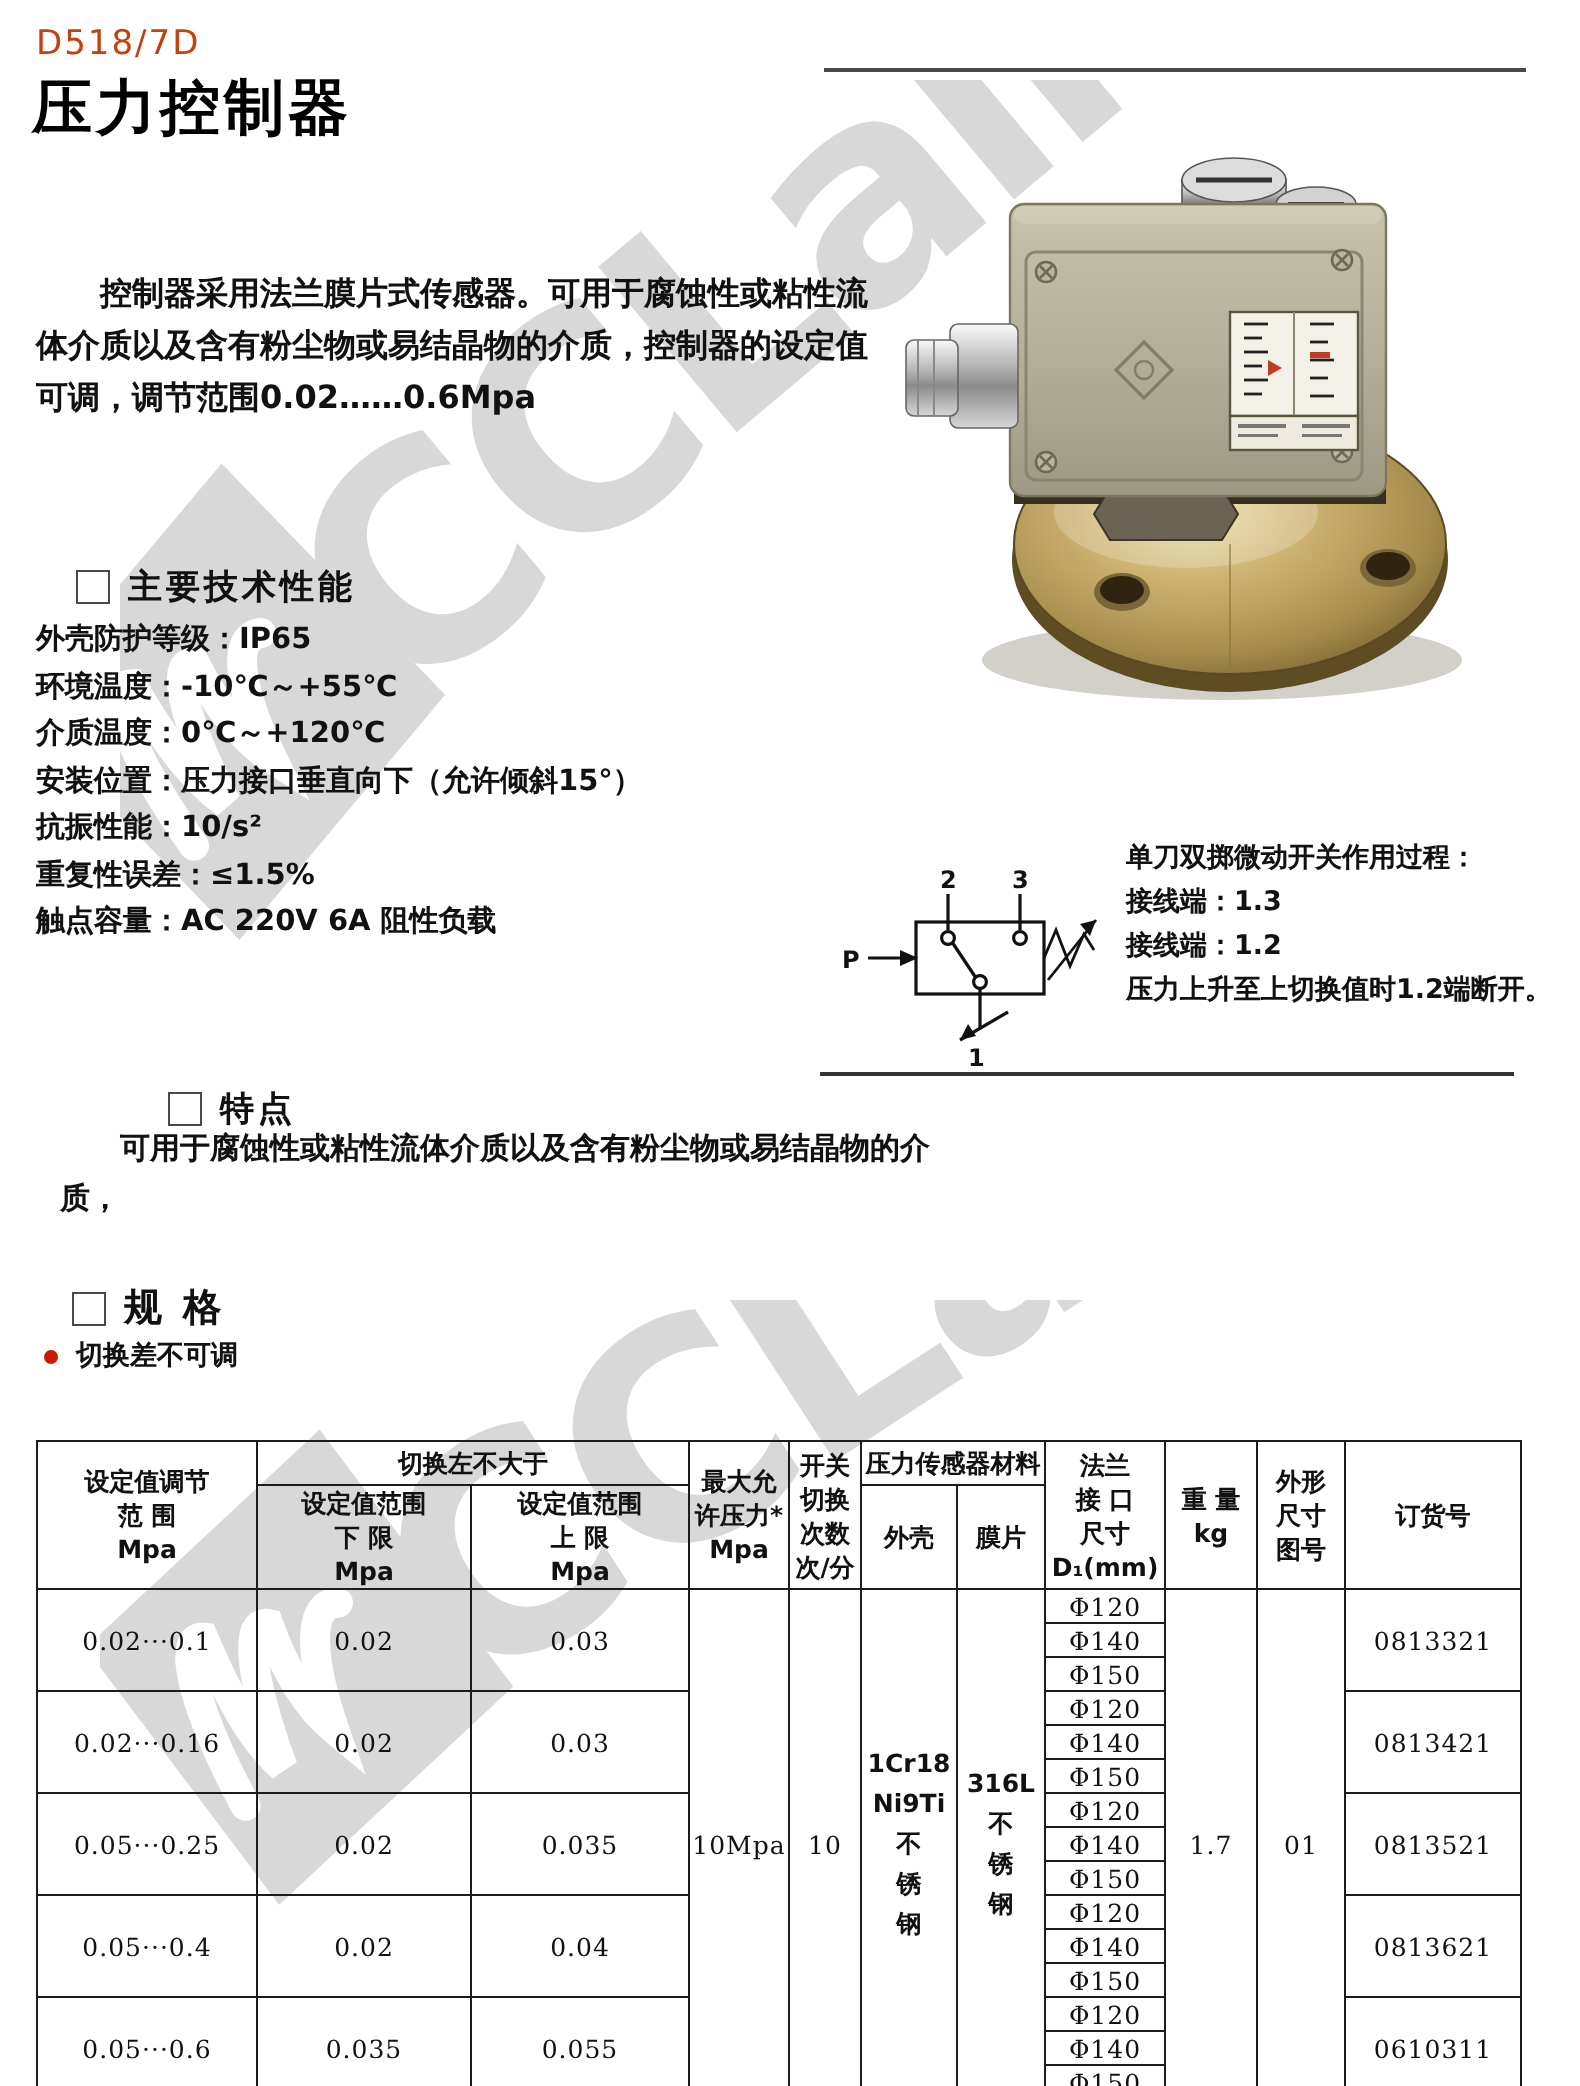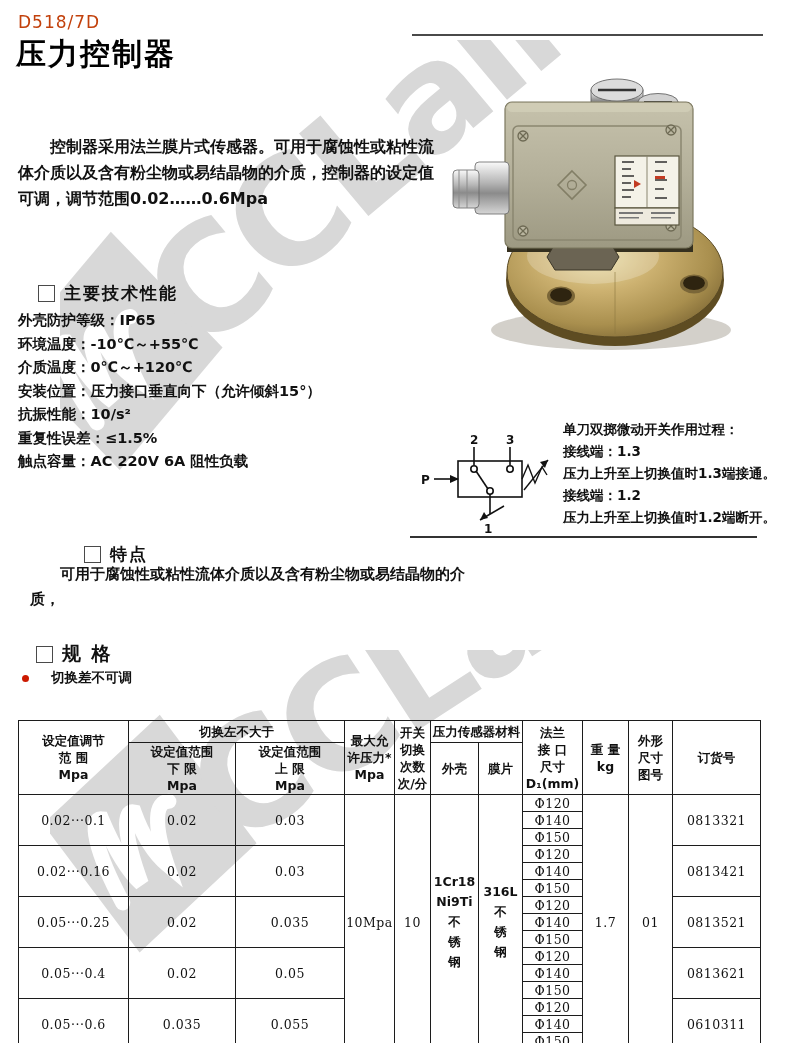--- a/index.html
+++ b/index.html
@@ -17,21 +17,21 @@
   .sec-head{display:flex;align-items:center;gap:9px;}
   .checkbox{width:15px;height:15px;border:1.5px solid #4a4a4a;background:#fff;flex:0 0 auto;}
   .sec-title{font-size:17px;font-weight:bold;letter-spacing:2px;}
   .tech-head{left:38px;top:282px;}
   .spec-list{left:18px;top:309px;width:420px;font-size:14.5px;font-weight:700;line-height:23.5px;}
   .feat-head{left:38px;top:543px;padding-left:46px;}
   .feat-text{left:18px;top:550px;width:444px;font-size:15px;font-weight:700;line-height:25px;
              text-indent:2em;margin:12px;}
   .spec-head{left:36px;top:641px;}
   .spec-head .sec-title{font-size:19px;}
-  .note{left:22px;top:669px;display:flex;align-items:center;gap:22px;}
+  .note{left:22px;top:669px;display:flex;align-items:center;gap:9px;}
   .red-dot{width:7px;height:7px;border-radius:50%;background:#cc1a00;flex:0 0 auto;}
   .note-text{font-size:13.5px;font-weight:700;}
   .sw-desc{left:563px;top:418px;width:220px;font-size:13.5px;font-weight:700;line-height:22px;}
   table.spec{position:absolute;left:18px;top:720px;z-index:1;border-collapse:collapse;
              table-layout:fixed;}
   table.spec td{border:1px solid #1c1c1c;text-align:center;vertical-align:middle;padding:0;
                 font-size:12.5px;white-space:pre-line;overflow:hidden;}
   td.hd{font-weight:700;line-height:17px;}
   tr.ghead{height:22px;}
   tr.shead{height:50px;}
@@ -197,21 +197,20 @@
     <polygon points="130,26 122,28 127,34" fill="#111"></polygon>
     <text x="3" y="50" font-size="12" font-weight="bold" fill="#111">P</text>
     <text x="52" y="10" font-size="12" font-weight="bold" fill="#111">2</text>
     <text x="88" y="10" font-size="12" font-weight="bold" fill="#111">3</text>
     <text x="66" y="99" font-size="12" font-weight="bold" fill="#111">1</text>
   </svg>
 
   <div class="layer sw-desc">
     <div>单刀双掷微动开关作用过程：</div>
     <div>接线端：1.3</div>
-    <div>压力上升至上切换值时1.3端接通。</div>
     <div>接线端：1.2</div>
     <div>压力上升至上切换值时1.2端断开。</div>
   </div>
 
   <div class="layer rule rule-mid"></div>
 
   <div class="layer sec-head feat-head">
     <span class="checkbox"></span>
     <span class="sec-title">特点</span>
   </div>
@@ -327,21 +326,21 @@
     <tr class="sub">
           <td class="num phi">Φ140</td>
         </tr>
     <tr class="sub">
           <td class="num phi">Φ150</td>
         </tr>
 
     <tr class="sub">
       <td class="num" rowspan="3">0.05···0.4</td>
       <td class="num" rowspan="3">0.02</td>
-      <td class="num" rowspan="3">0.05</td>
+      <td class="num" rowspan="3">0.04</td>
       <td class="num phi">Φ120</td>
       <td class="num order" rowspan="3">0813621</td>
     </tr>
     <tr class="sub">
           <td class="num phi">Φ140</td>
         </tr>
     <tr class="sub">
           <td class="num phi">Φ150</td>
         </tr>
 

